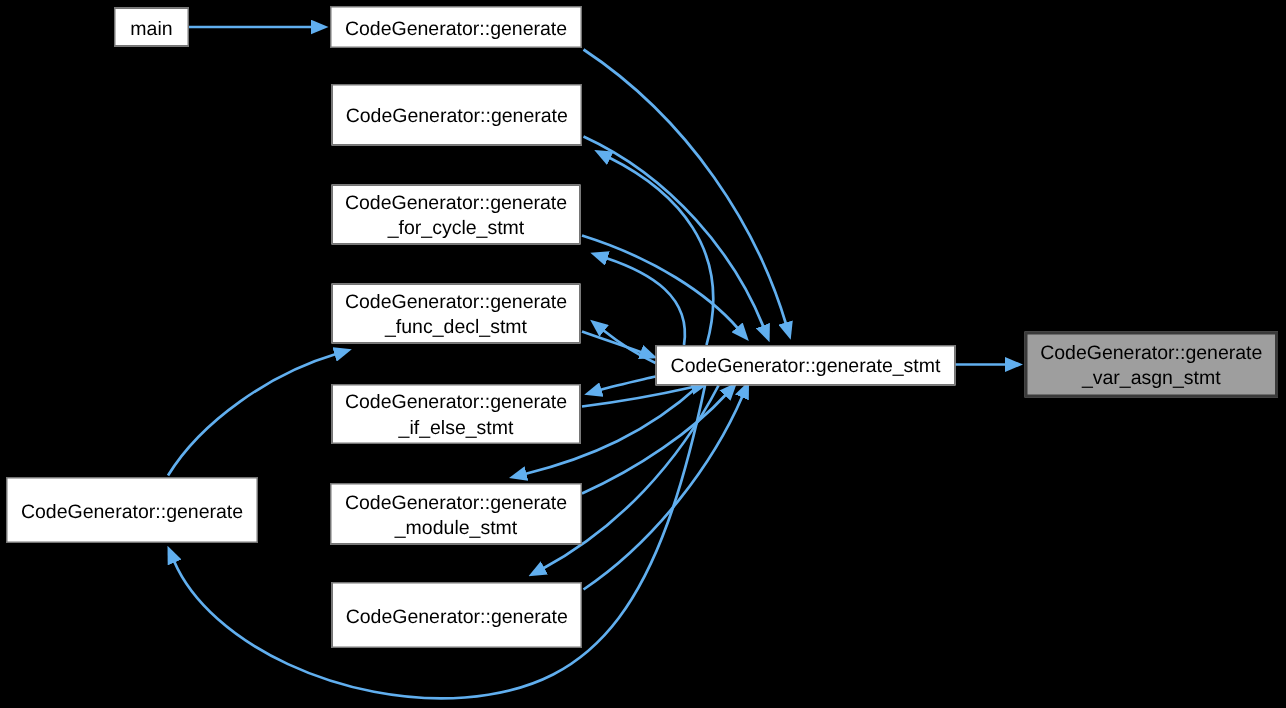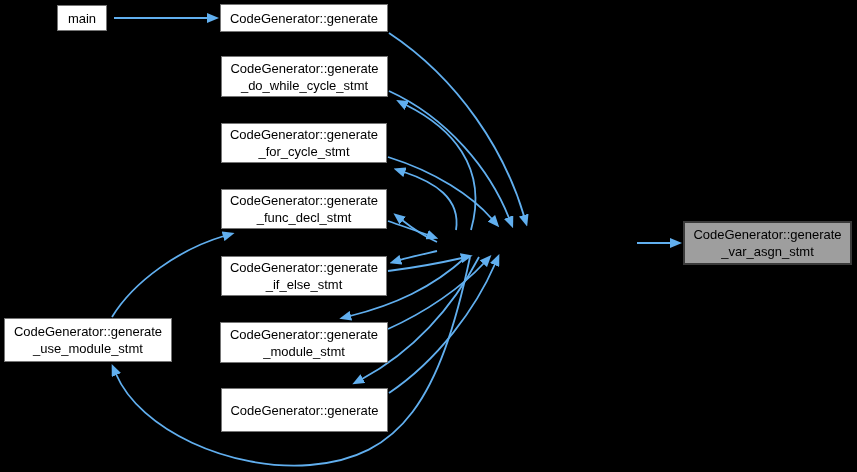--- a/index.html
+++ b/index.html
@@ -59,31 +59,30 @@
     <path class="edge" marker-end="url(#arw)" d="M 437 251 C 424 254 410 257 400 260"></path>
     <path class="edge" marker-end="url(#arw)" d="M 388 329 C 426 312 462 287 484 263"></path>
     <path class="edge" marker-end="url(#arw)" d="M 466 257 C 432 288 394 305 350 316"></path>
     <path class="edge" marker-end="url(#arw)" d="M 389 393 C 438 360 476 308 495 264"></path>
     <path class="edge" marker-end="url(#arw)" d="M 479 257 C 452 309 412 352 362 379"></path>
     <path class="edge" marker-end="url(#arw)" d="M 470 257 C 440 400 400 458 310 465 C 230 471 140 430 116 374"></path>
     <path class="edge" marker-end="url(#arw)" d="M 112 317 C 134 281 180 249 224 236"></path>
     <path class="edge" marker-end="url(#arw)" d="M 637 243 L 671 243"></path>
   </svg>
 
-  <div class="node" style="left:57px; top:5px; width:50px; height:26px">
+  <div class="node" style="left:76px; top:5px; width:50px; height:26px">
     <span>main</span>
   </div>
 
   <div class="node" style="left:220px; top:4px; width:168px; height:28px">
     <span>CodeGenerator::generate</span>
   </div>
 
   <div class="node" style="left:221px; top:56px; width:167px; height:41px">
     <span>CodeGenerator::generate</span>
-    <span>_do_while_cycle_stmt</span>
   </div>
 
   <div class="node" style="left:221px; top:123px; width:166px; height:40px">
     <span>CodeGenerator::generate</span>
     <span>_for_cycle_stmt</span>
   </div>
 
   <div class="node" style="left:221px; top:189px; width:166px; height:40px">
     <span>CodeGenerator::generate</span>
     <span>_func_decl_stmt</span>
@@ -98,22 +97,24 @@
     <span>CodeGenerator::generate</span>
     <span>_module_stmt</span>
   </div>
 
   <div class="node" style="left:221px; top:388px; width:167px; height:44px">
     <span>CodeGenerator::generate</span>
   </div>
 
   <div class="node" style="left:4px; top:318px; width:168px; height:44px">
     <span>CodeGenerator::generate</span>
-    <span>_use_module_stmt</span>
   </div>
 
+  <div class="node" style="left:437px; top:230px; width:200px; height:27px">
+    <span>CodeGenerator::generate_stmt</span>
+  </div>
 
   <div class="node current" style="left:683px; top:221px; width:169px; height:44px">
     <span>CodeGenerator::generate</span>
     <span>_var_asgn_stmt</span>
   </div>
 
 </div>
 
 </body></html>

